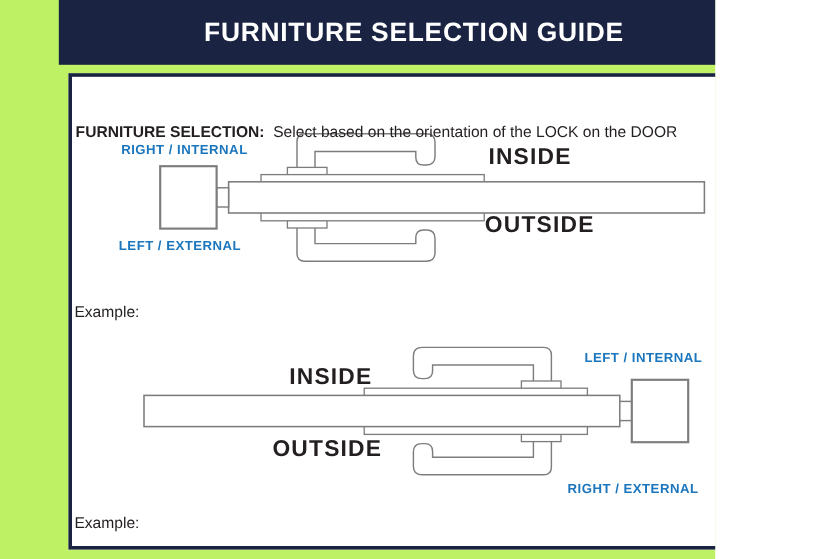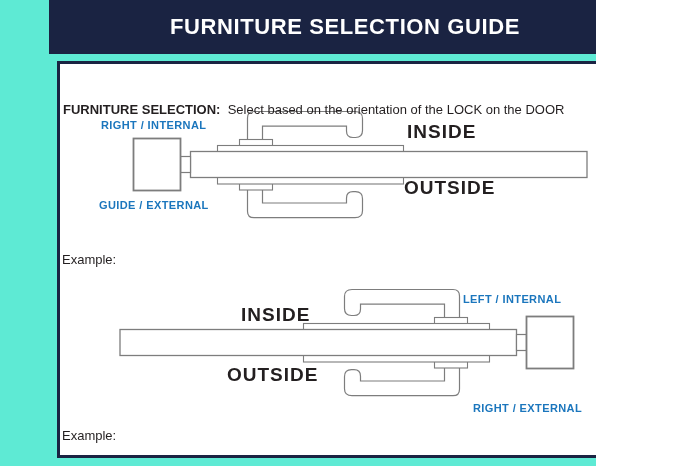--- a/index.html
+++ b/index.html
@@ -1,17 +1,17 @@
 <!DOCTYPE html>
 <html><head>
 <meta charset="utf-8">
 <style>
   html,body{margin:0;padding:0;background:#ffffff;}
   .page{
-    position:relative;width:596px;height:466px;background:#5eead4;overflow:hidden;
+    position:relative;width:596px;height:466px;background:#bef264;overflow:hidden;
     font-family:"Liberation Sans", sans-serif;color:#231f20;
   }
   .header{
     position:absolute;left:49px;top:0;width:592px;height:54px;
     background:#1a2342;display:flex;align-items:center;justify-content:center;
   }
   .header .title{
     color:#ffffff;font-size:22px;font-weight:bold;letter-spacing:0.6px;white-space:nowrap;
   }
   .content-box{
@@ -61,31 +61,31 @@
     </defs>
     <use href="#assembly"></use>
     <use href="#assembly" transform="matrix(-1,0,0,1,707,178)"></use>
   </svg>
 
   <div class="txt" style="left:63px;top:71px;">
     <div><span class="b">FURNITURE SELECTION:</span><span>  Select based on the orientation of the LOCK on the DOOR</span></div>
   </div>
 
   <div class="blue-label" style="left:101px;top:119px;">RIGHT / INTERNAL</div>
-  <div class="blue-label" style="left:99px;top:199px;">GUIDE / EXTERNAL</div>
+  <div class="blue-label" style="left:99px;top:199px;">LEFT / EXTERNAL</div>
   <div class="side-label" style="left:407px;top:121px;">INSIDE</div>
   <div class="side-label" style="left:404px;top:177px;">OUTSIDE</div>
 
   <div class="txt" style="left:62px;top:221px;">
     <div>Example:</div>
   </div>
 
   <div class="side-label" style="left:241px;top:304px;">INSIDE</div>
   <div class="side-label" style="left:227px;top:364px;">OUTSIDE</div>
-  <div class="blue-label" style="left:463px;top:293px;">LEFT / INTERNAL</div>
+  <div class="blue-label" style="left:487px;top:293px;">LEFT / INTERNAL</div>
   <div class="blue-label" style="left:473px;top:374px;margin-top:28px;">RIGHT / EXTERNAL</div>
 
   <div class="txt" style="left:62px;top:397px;">
     <div>Example:</div>
     
     
   </div>
 
 </div>
 

